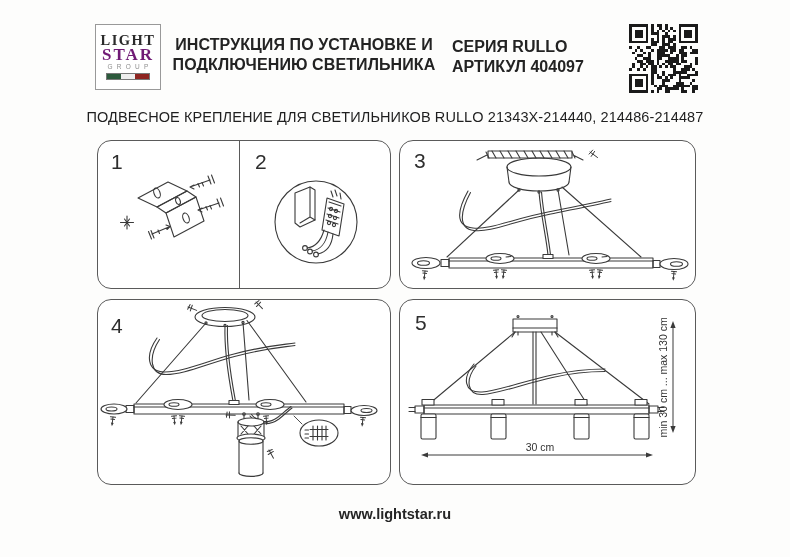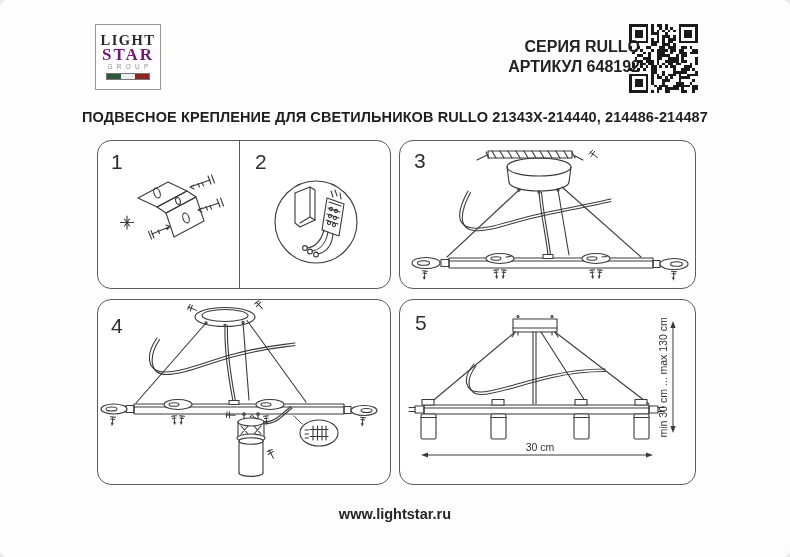--- a/index.html
+++ b/index.html
@@ -1,39 +1,39 @@
 <!DOCTYPE html>
 <html><head>
 <meta charset="utf-8">
 <style>
   html,body{margin:0;padding:0;background:#e9e9e9;}
   .page{
     position:relative;width:790px;height:557px;background:#fdfdfc;
-    font-family:"Liberation Sans","DejaVu Sans",sans-serif;color:#262626;overflow:hidden;border-radius:7px;
+    font-family:"Liberation Sans","DejaVu Sans",sans-serif;color:#262626;overflow:hidden;
   }
   .abs{position:absolute;}
   
   .logo{left:95px;top:24px;width:64px;height:64px;border:1.5px solid #999;background:#fff;
         display:flex;flex-direction:column;align-items:center;justify-content:center;}
   .logo-light{font-family:"Liberation Serif","DejaVu Serif",serif;font-weight:700;font-size:14.5px;
               letter-spacing:1.5px;line-height:13px;color:#2b2b2b;}
   .logo-star{font-family:"Liberation Serif","DejaVu Serif",serif;font-weight:700;font-size:17px;
              letter-spacing:2px;line-height:15px;color:#701a75;}
   .logo-group{font-size:6.5px;letter-spacing:4.2px;line-height:9px;color:#8f8f8f;margin-left:4px;}
   .logo-flag{width:42px;height:5px;margin-top:2px;display:flex;border:0.5px solid #777;}
   .logo-flag span{flex:1;height:100%;}
   .fg{background:#2d5a3d;} .fw{background:#eeeeee;} .fr{background:#8e2420;}
   .title-block{left:158px;top:35px;width:292px;text-align:center;
                font-weight:700;font-size:16px;line-height:20px;letter-spacing:0.1px;color:#232323;}
-  .product-block{left:452px;top:37px;width:188px;text-align:right;
+  .product-block{left:452px;top:37px;width:188px;text-align:left;
                  font-weight:700;font-size:16px;line-height:20px;color:#232323;}
   .qr{left:629px;top:24px;width:69px;height:69px;}
   .qr svg{display:block;shape-rendering:crispEdges;}
   
-  .subtitle{left:0;top:109px;width:790px;text-align:center;font-weight:700;
+  .subtitle{left:0;top:109px;width:790px;text-align:center;font-weight:400;
             font-size:14.5px;letter-spacing:0.1px;color:#1f1f1f;}
   
   .panel{border:1.2px solid #5a5a5a;border-radius:14px;background:#fff;}
   .p12{left:97px;top:140px;width:292px;height:147px;}
   .p3{left:399px;top:140px;width:295px;height:147px;}
   .p4{left:97px;top:299px;width:292px;height:184px;}
   .p5{left:399px;top:299px;width:295px;height:184px;}
   .divider{left:141px;top:0;width:1px;height:100%;background:#5a5a5a;}
   .step-num{font-size:21px;font-weight:400;color:#2e2e2e;}
   .diagram{left:0;top:0;}
@@ -68,24 +68,28 @@
     <div class="logo-light">LIGHT</div>
     <div class="logo-star">STAR</div>
     <div class="logo-group">GROUP</div>
     <div class="logo-flag">
         <span class="fg"></span>
         <span class="fw"></span>
         <span class="fr"></span>
       </div>
   </div>
 
+  <div class="abs title-block">
+    <div>ИНСТРУКЦИЯ ПО УСТАНОВКЕ И</div>
+    <div>ПОДКЛЮЧЕНИЮ СВЕТИЛЬНИКА</div>
+  </div>
 
   <div class="abs product-block">
     <div>СЕРИЯ RULLO</div>
-    <div>АРТИКУЛ 648192</div>
+    <div>АРТИКУЛ 404097</div>
   </div>
 
   <div class="abs qr">
     <svg id="qrsvg" width="69" height="69" viewBox="0 0 25 25">
         <g fill="#1a1a1a">
           <rect x="8" y="0" width="1" height="1"></rect>
           <rect x="10" y="0" width="1" height="1"></rect>
           <rect x="11" y="0" width="1" height="1"></rect>
           <rect x="13" y="0" width="1" height="1"></rect>
           <rect x="8" y="1" width="1" height="1"></rect>

